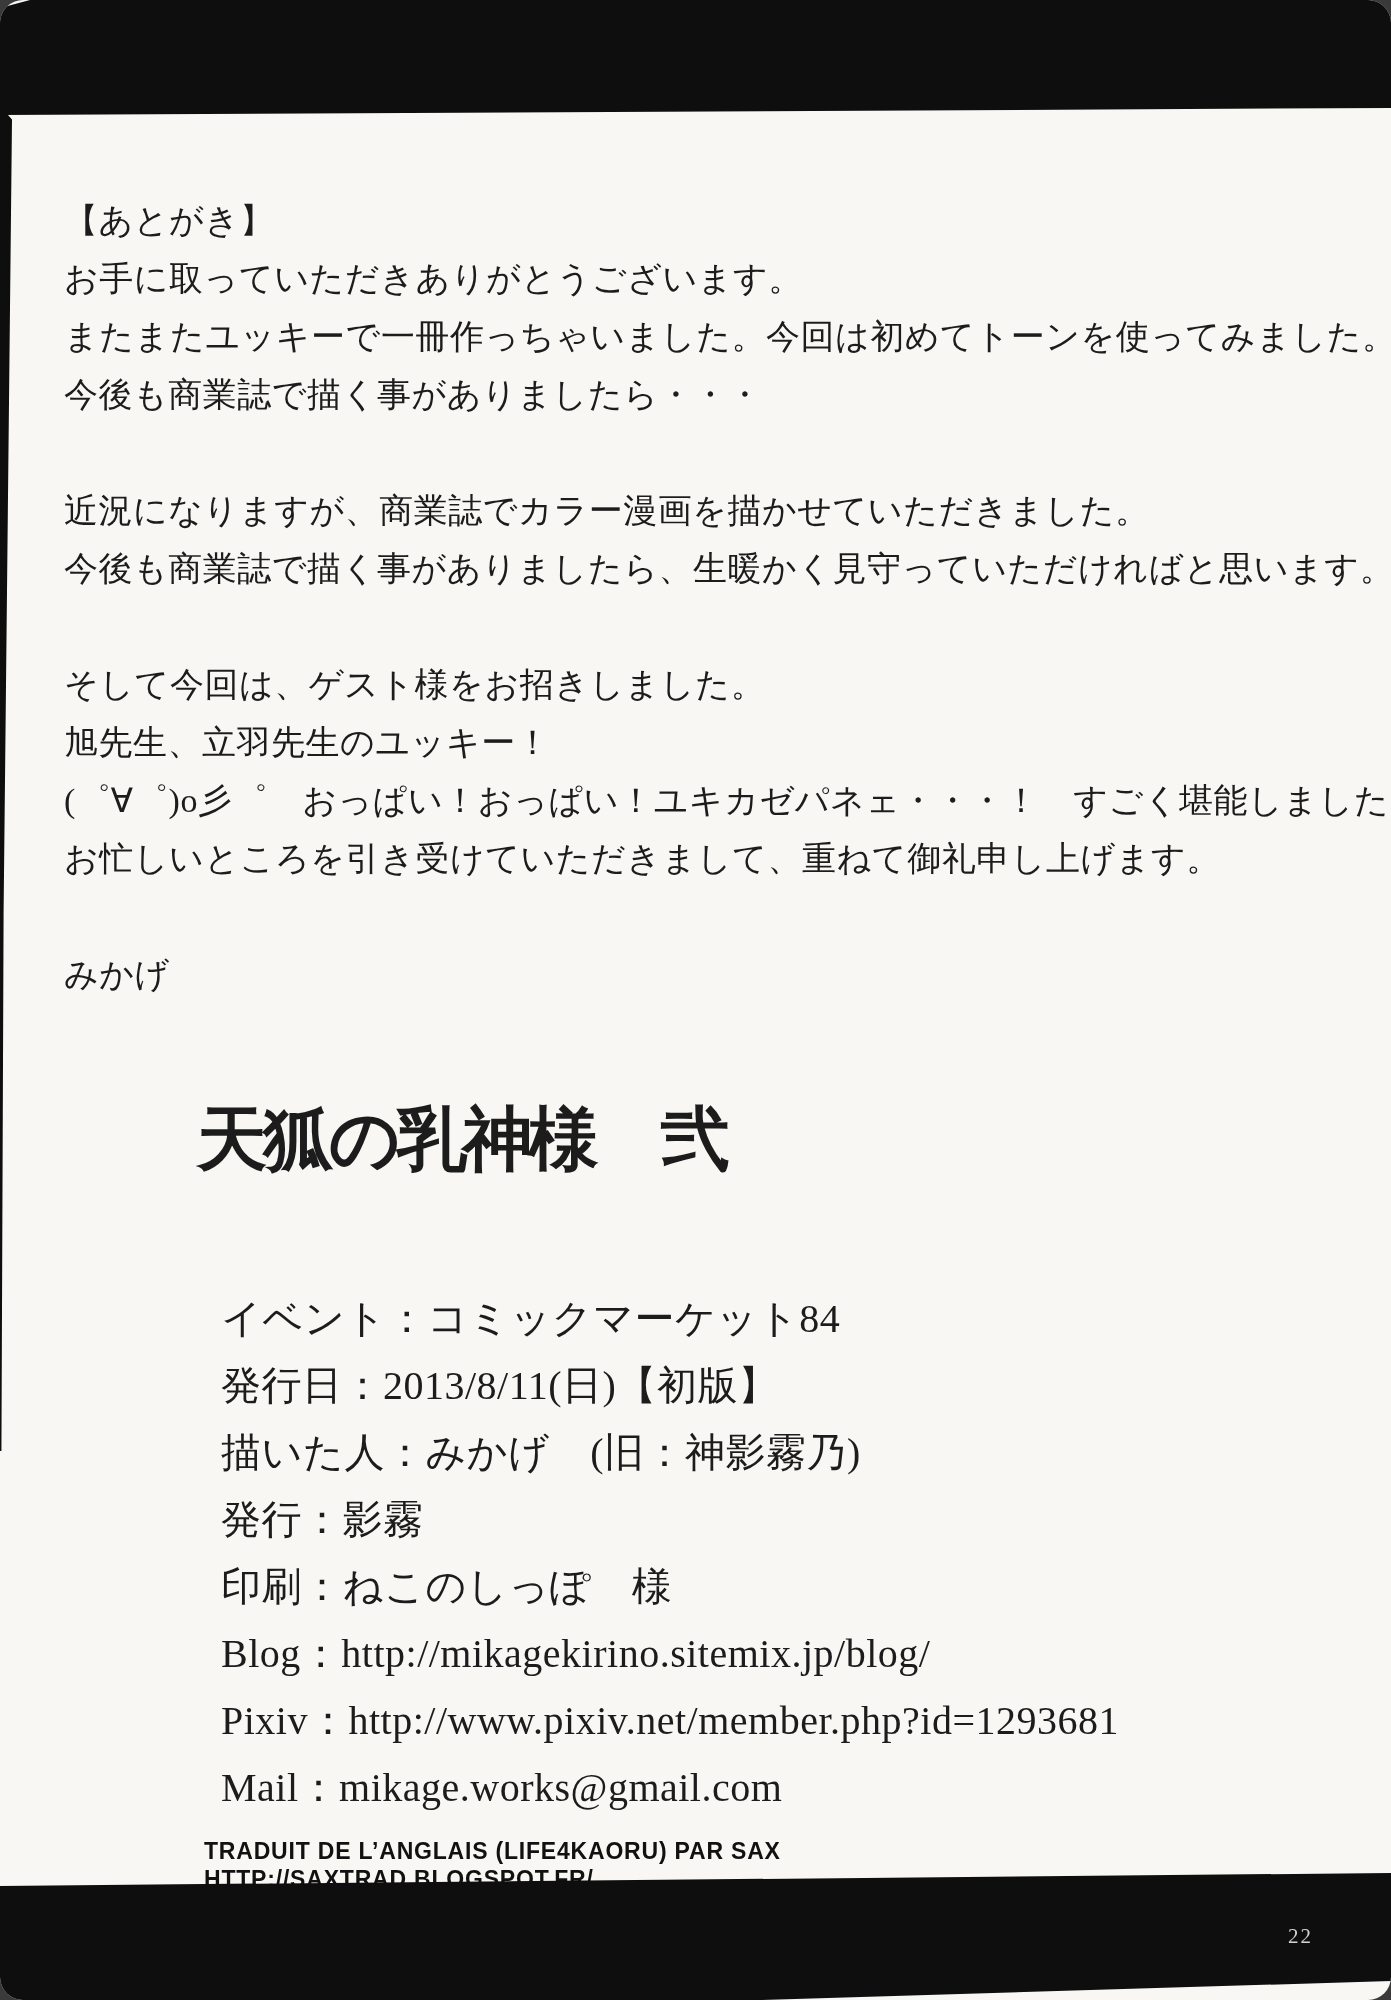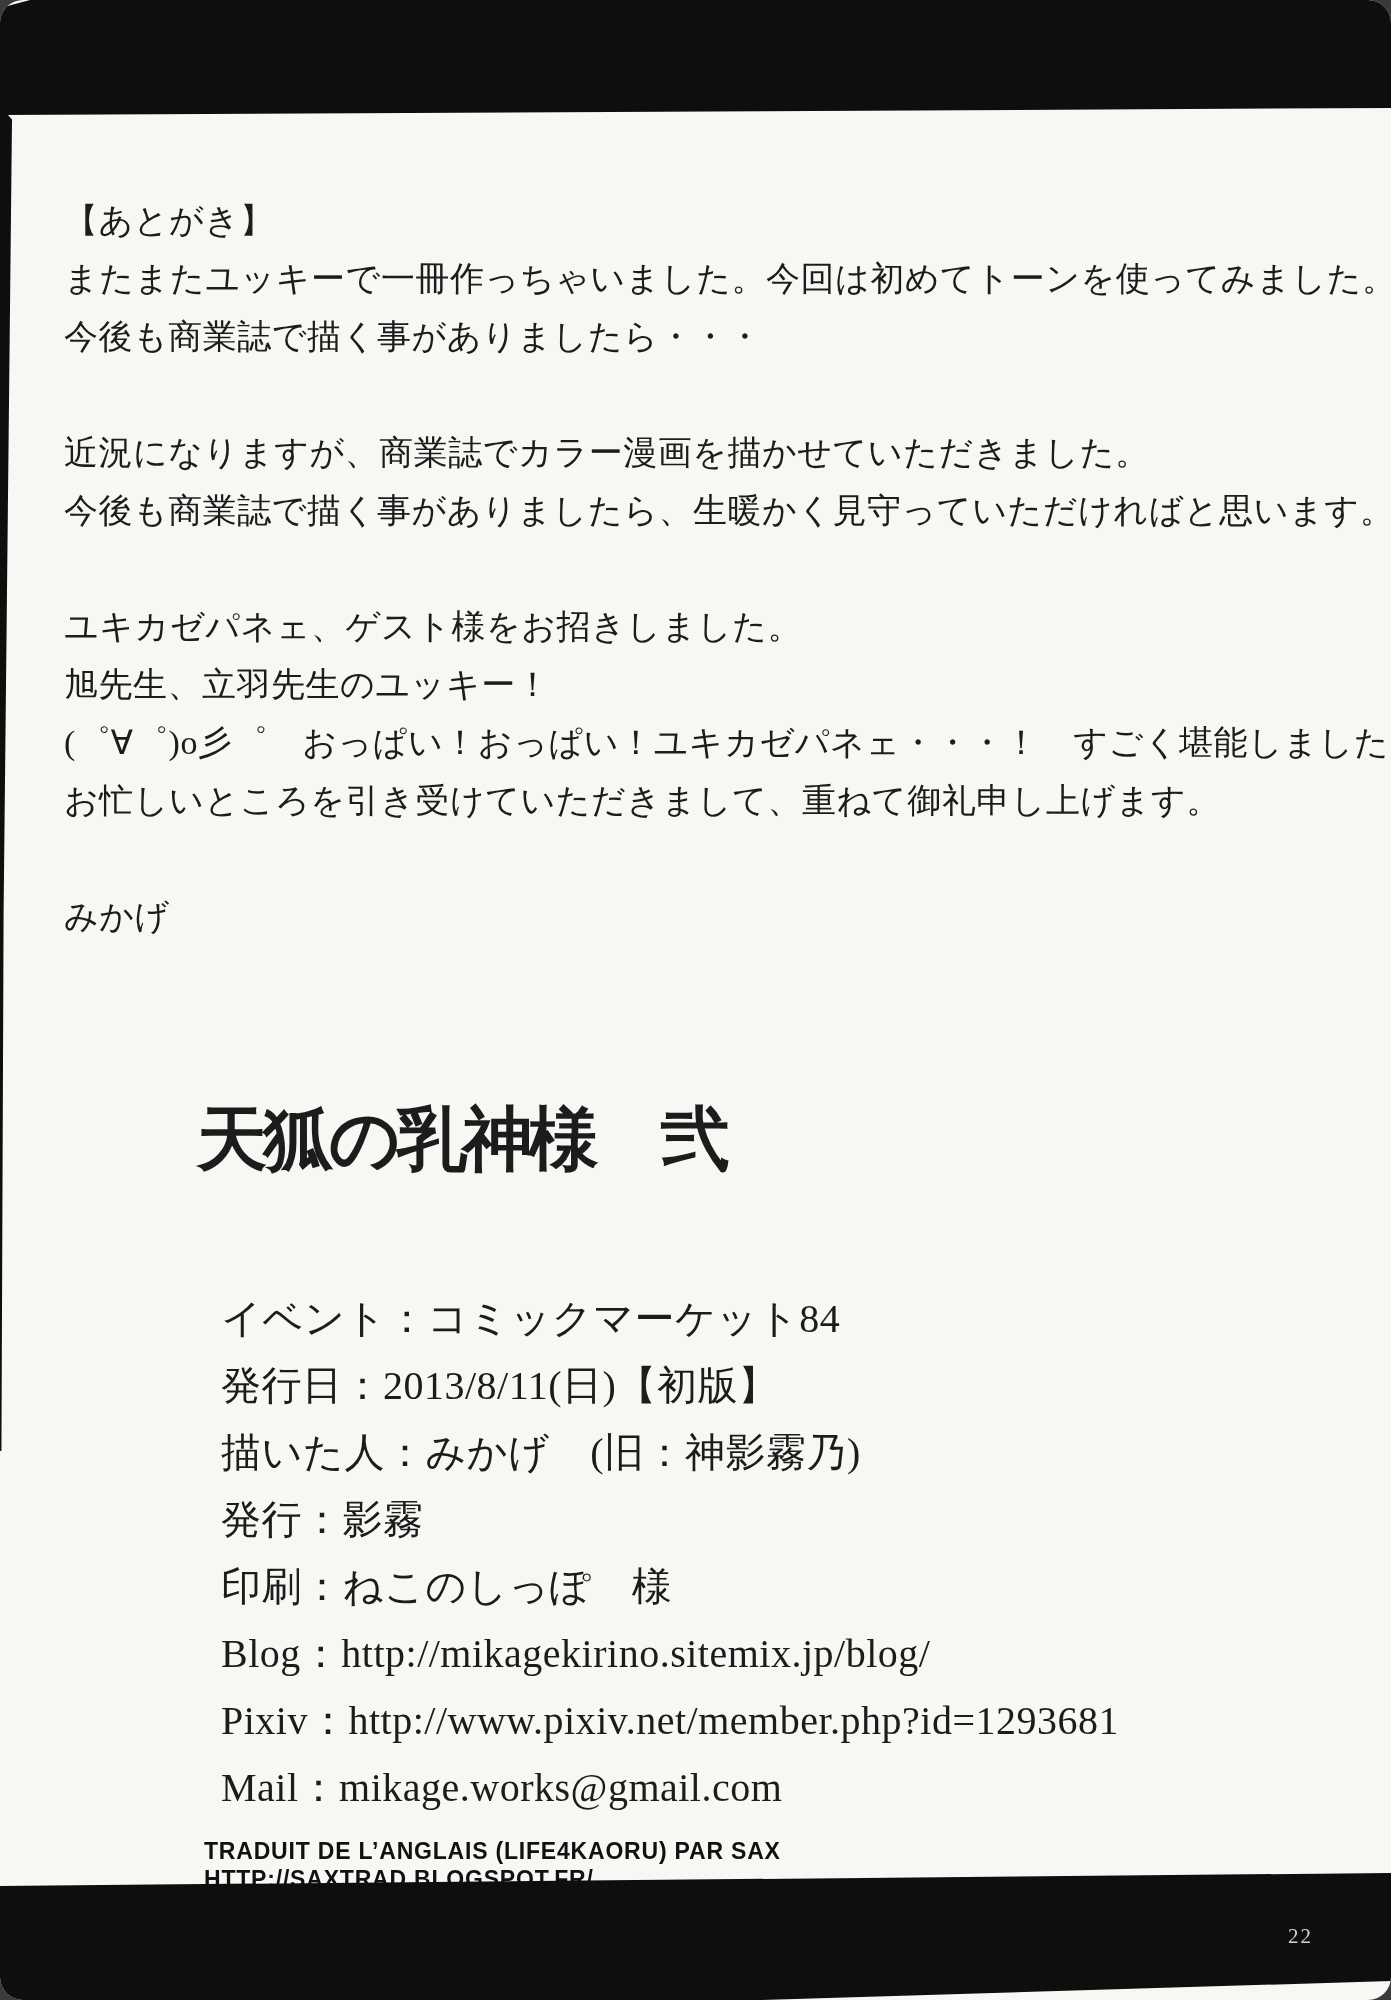--- a/index.html
+++ b/index.html
@@ -75,27 +75,28 @@
 </head>
 <body>
 
 <div id="page">
 
   <div id="top-bar" class="bar"></div>
   <div id="left-edge-bar" class="bar"></div>
 
   <div id="afterword">
       <div class="bline">【あとがき】</div>
+      <div class="bline">お手に取っていただきありがとうございます。</div>
       <div class="bline">またまたユッキーで一冊作っちゃいました。今回は初めてトーンを使ってみました。</div>
       <div class="bline">今後も商業誌で描く事がありましたら・・・</div>
       <div class="bline">&nbsp;</div>
       <div class="bline">近況になりますが、商業誌でカラー漫画を描かせていただきました。</div>
       <div class="bline">今後も商業誌で描く事がありましたら、生暖かく見守っていただければと思います。</div>
       <div class="bline">&nbsp;</div>
-      <div class="bline">ユキカゼパネェ、ゲスト様をお招きしました。</div>
+      <div class="bline">そして今回は、ゲスト様をお招きしました。</div>
       <div class="bline">旭先生、立羽先生のユッキー！</div>
       <div class="bline">(゜∀゜)o彡゜　おっぱい！おっぱい！ユキカゼパネェ・・・！　すごく堪能しました！！</div>
       <div class="bline">お忙しいところを引き受けていただきまして、重ねて御礼申し上げます。</div>
       <div class="bline">&nbsp;</div>
       <div class="bline">みかげ</div>
     </div>
 
   <div id="doujin-title">天狐の乳神様　弐</div>
 
   <div id="credits">

